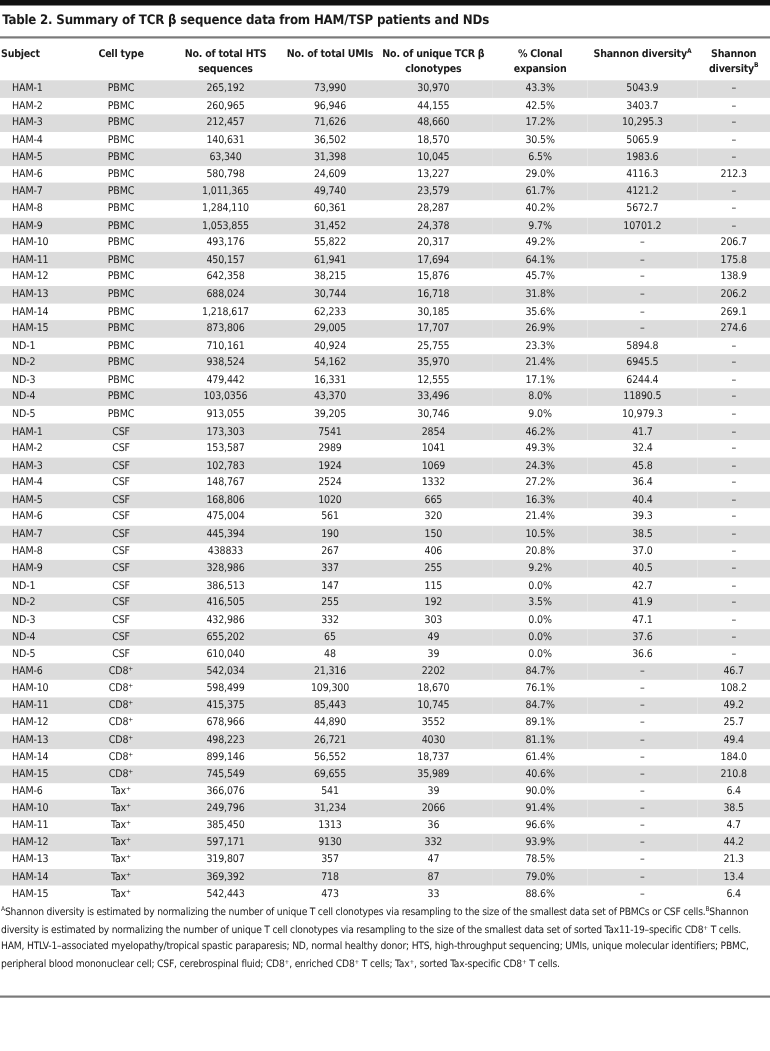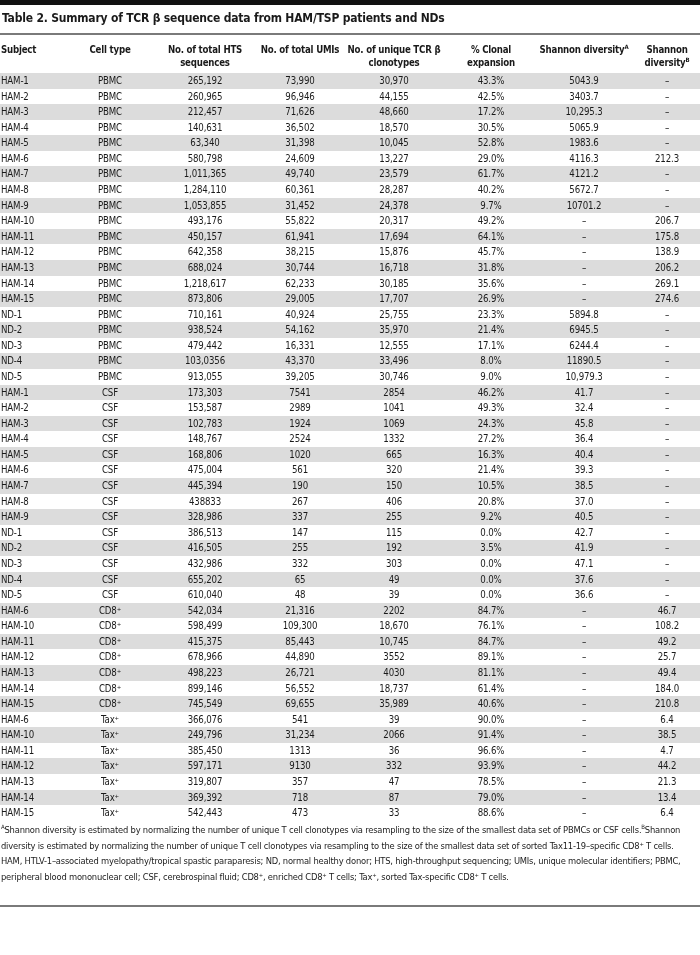--- a/index.html
+++ b/index.html
@@ -6,21 +6,21 @@
   body { width:700px; height:955px; position:relative; overflow:hidden;
          font-family:"DejaVu Sans Condensed","DejaVu Sans","Liberation Sans",sans-serif; color:#1a1a1a; }
   .topbar { position:absolute; left:0; top:0; width:700px; height:5px; background:#111; }
   .title { position:absolute; left:2px; top:11px; font-size:12px; font-weight:bold; letter-spacing:-0.2px;
            font-stretch:condensed;text-align:right; }
   .rule { position:absolute; left:0; width:700px; height:2px; background:#7a7a7a; }
   table { position:absolute; left:0; top:43px; width:700px; border-collapse:collapse; table-layout:fixed; }
   th { font-size:9.6px; font-weight:bold; vertical-align:top; line-height:13px; padding:0; height:30px; letter-spacing:-0.2px; }
   td { font-size:9.6px; height:15.58px; padding:0; line-height:15.58px; white-space:nowrap; letter-spacing:-0.15px; }
   tr.row:nth-child(odd) td { background:#dcdcdc; }
-  .l { text-align:left; padding-left:1px; }
+  .l { text-align:left; padding-left:11px; }
   .c { text-align:center; }
   sup { font-size:6px; vertical-align:super; line-height:0; }
   .foot { position:absolute; left:1px; top:822px; width:694px; font-size:9.3px; line-height:15.6px; letter-spacing:-0.2px; }
 </style>
 </head>
 <body>
 
 <div class="topbar"></div>
 <div class="title">Table 2. Summary of TCR β sequence data from HAM/TSP patients and NDs</div>
 <div class="rule" style="top:33px;"></div>
@@ -88,21 +88,21 @@
         <td class="c">30.5%</td>
         <td class="c">5065.9</td>
         <td class="c">–</td>
       </tr>
       <tr class="row">
         <td class="l">HAM-5</td>
         <td class="c">PBMC</td>
         <td class="c">63,340</td>
         <td class="c">31,398</td>
         <td class="c">10,045</td>
-        <td class="c">52.8%</td>
+        <td class="c">6.5%</td>
         <td class="c">1983.6</td>
         <td class="c">–</td>
       </tr>
       <tr class="row">
         <td class="l">HAM-6</td>
         <td class="c">PBMC</td>
         <td class="c">580,798</td>
         <td class="c">24,609</td>
         <td class="c">13,227</td>
         <td class="c">29.0%</td>

